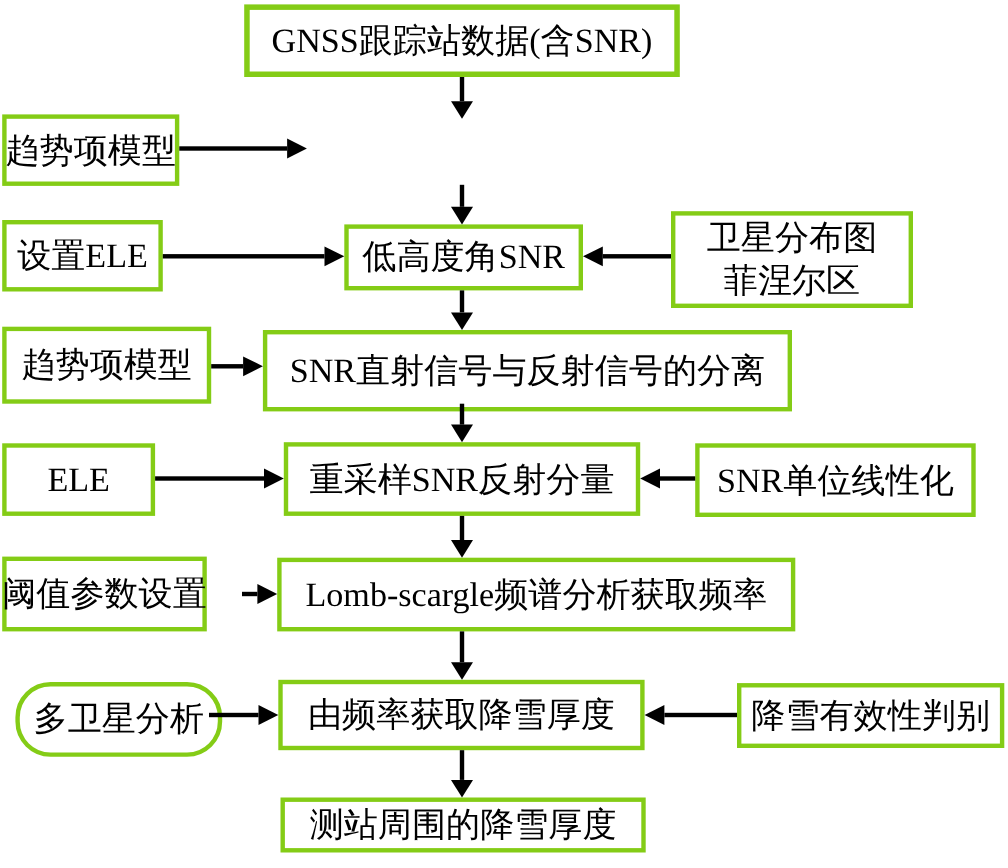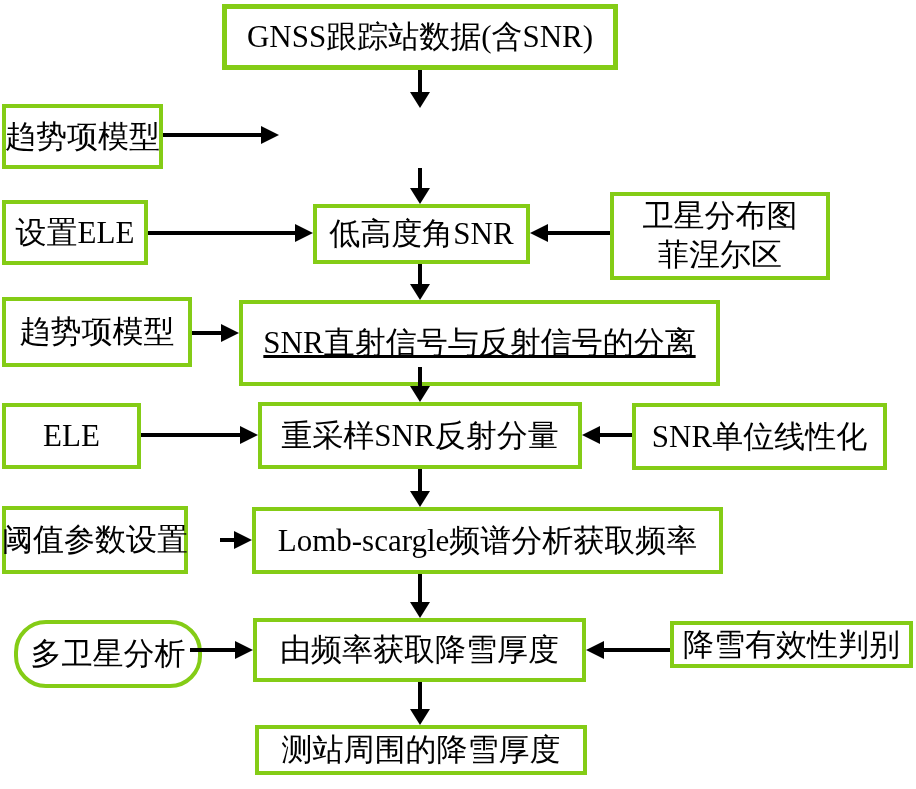--- a/index.html
+++ b/index.html
@@ -26,29 +26,29 @@
   }
   .node.twoline{flex-direction:column;line-height:1.25;}
   
   #b-gnss       {left:222px;top:4px;  width:396px;height:66px;border-width:5px;}
   #b-ephemeris  {left:2px;  top:104px;width:161px;height:65px;}
   #b-sea        {left:279px;top:108px;width:281px;height:60px;}
   #b-setele     {left:2px;  top:200px;width:146px;height:65px;}
   #b-lowsnr     {left:313px;top:204px;width:217px;height:60px;}
   #b-satdist    {left:610px;top:192px;width:220px;height:88px;}
   #b-trend      {left:2px;  top:297px;width:190px;height:70px;}
-  #b-separation {left:239px;top:300px;width:481px;height:86px;text-decoration:underline;}
+  #b-separation {left:239px;top:300px;width:481px;height:74px;}
   #b-ele        {left:2px;  top:403px;width:139px;height:66px;}
   #b-resample   {left:258px;top:402px;width:324px;height:67px;}
   #b-linear     {left:632px;top:403px;width:255px;height:67px;}
   #b-threshold  {left:2px;  top:506px;width:186px;height:68px;}
   #b-lomb       {left:252px;top:507px;width:471px;height:67px;}
   #b-multisat   {left:14px;  top:620px;width:188px;height:68px;border-radius:32px;}
   #b-freq2snow  {left:253px;top:618px;width:333px;height:64px;}
-  #b-validity   {left:670px;top:621px;width:243px;height:47px;}
+  #b-validity   {left:670px;top:621px;width:243px;height:59px;}
   #b-station    {left:255px;top:725px;width:332px;height:50px;}
 
   
   .arrow{position:absolute;background:#000000;}
   .arrow-down{width:4px;}
   .arrow-down::after{
     content:"";position:absolute;left:50%;transform:translateX(-50%);
     bottom:-16px;width:0;height:0;
     border-left:10px solid transparent;border-right:10px solid transparent;
     border-top:16px solid #000000;

